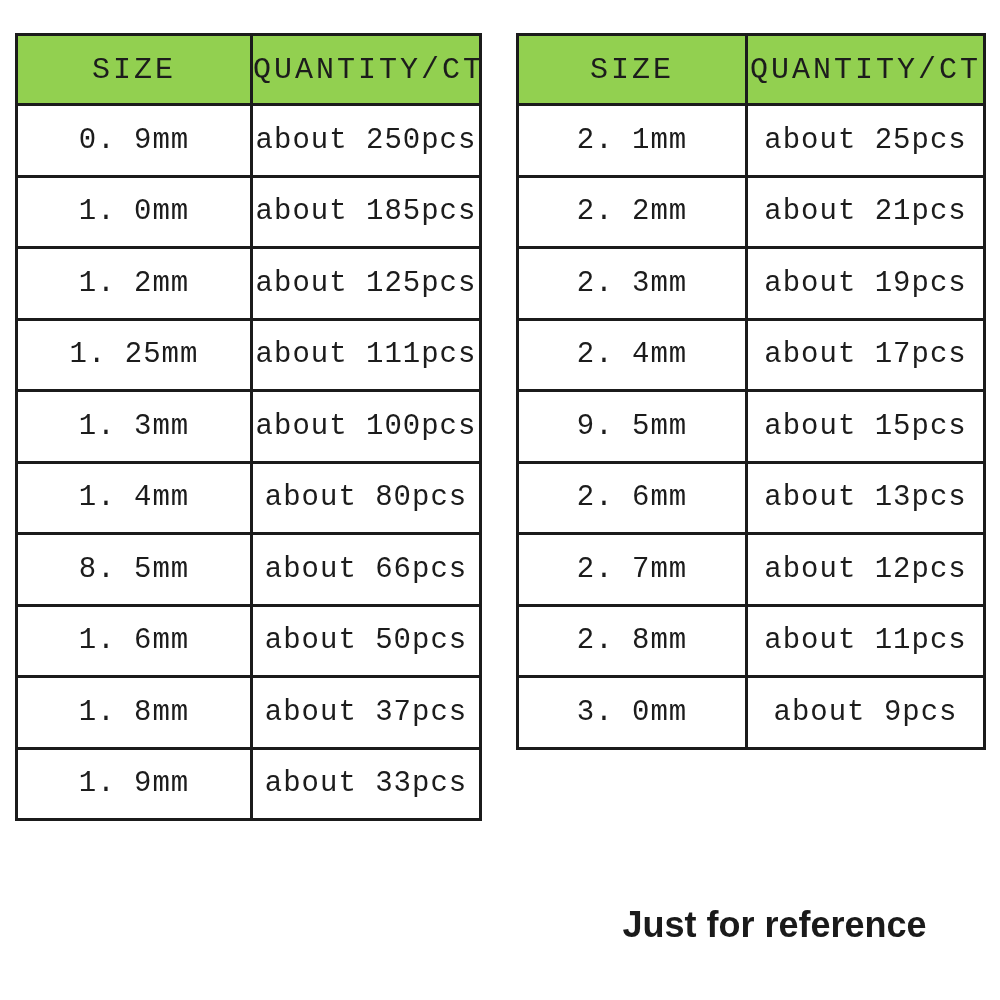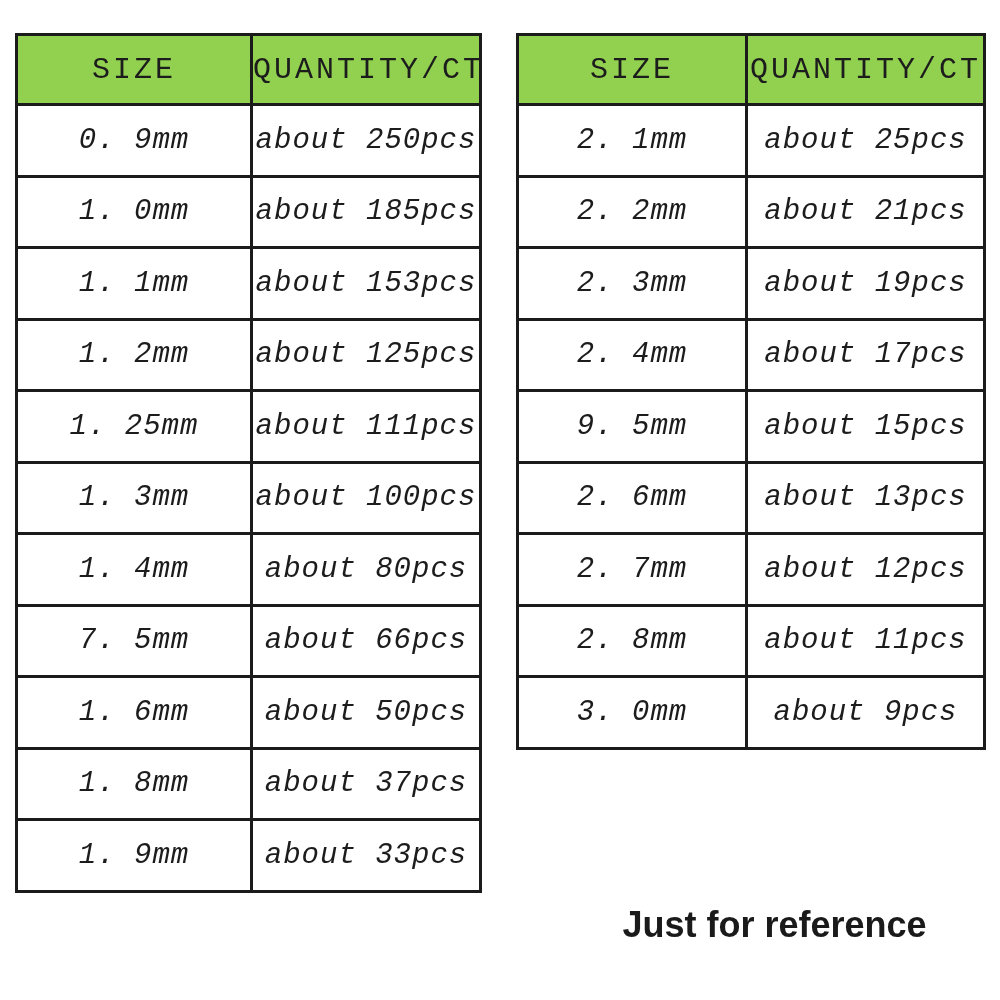--- a/index.html
+++ b/index.html
@@ -35,21 +35,20 @@
   .qty-table thead tr { height: 70px; }
   .qty-table tbody tr { height: 71.5px; }
   .qty-table th {
     font-size: 30px;
     font-weight: normal;
     letter-spacing: 3px;
   }
   .qty-table td {
     font-size: 29px;
     letter-spacing: 1px;
-    font-style: italic;
   }
   .footnote {
     position: absolute;
     left: 541px;
     top: 901px;
     width: 467px;
     text-align: center;
     font-family: "Liberation Sans", sans-serif;
     font-size: 36px;
     font-weight: bold;
@@ -76,41 +75,37 @@
     <tbody>
         <tr>
           <td>0. 9mm</td>
           <td>about 250pcs</td>
         </tr>
         <tr>
           <td>1. 0mm</td>
           <td>about 185pcs</td>
         </tr>
         <tr>
-          <td>1. 1mm</td>
-          <td>about 153pcs</td>
-        </tr>
-        <tr>
           <td>1. 2mm</td>
           <td>about 125pcs</td>
         </tr>
         <tr>
           <td>1. 25mm</td>
           <td>about 111pcs</td>
         </tr>
         <tr>
           <td>1. 3mm</td>
           <td>about 100pcs</td>
         </tr>
         <tr>
           <td>1. 4mm</td>
           <td>about 80pcs</td>
         </tr>
         <tr>
-          <td>7. 5mm</td>
+          <td>8. 5mm</td>
           <td>about 66pcs</td>
         </tr>
         <tr>
           <td>1. 6mm</td>
           <td>about 50pcs</td>
         </tr>
         <tr>
           <td>1. 8mm</td>
           <td>about 37pcs</td>
         </tr>

